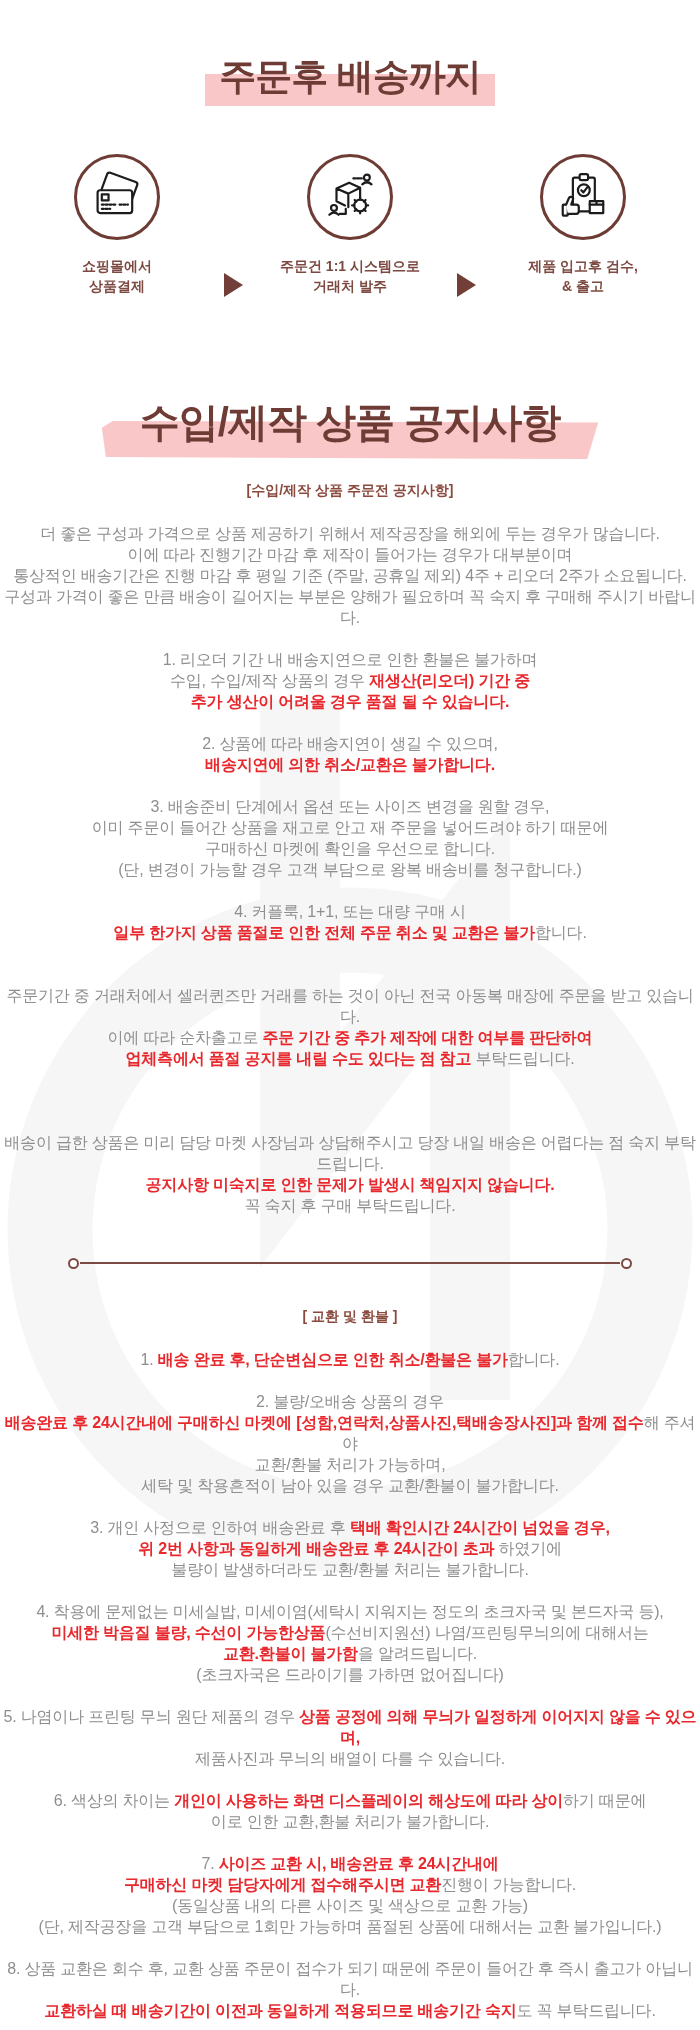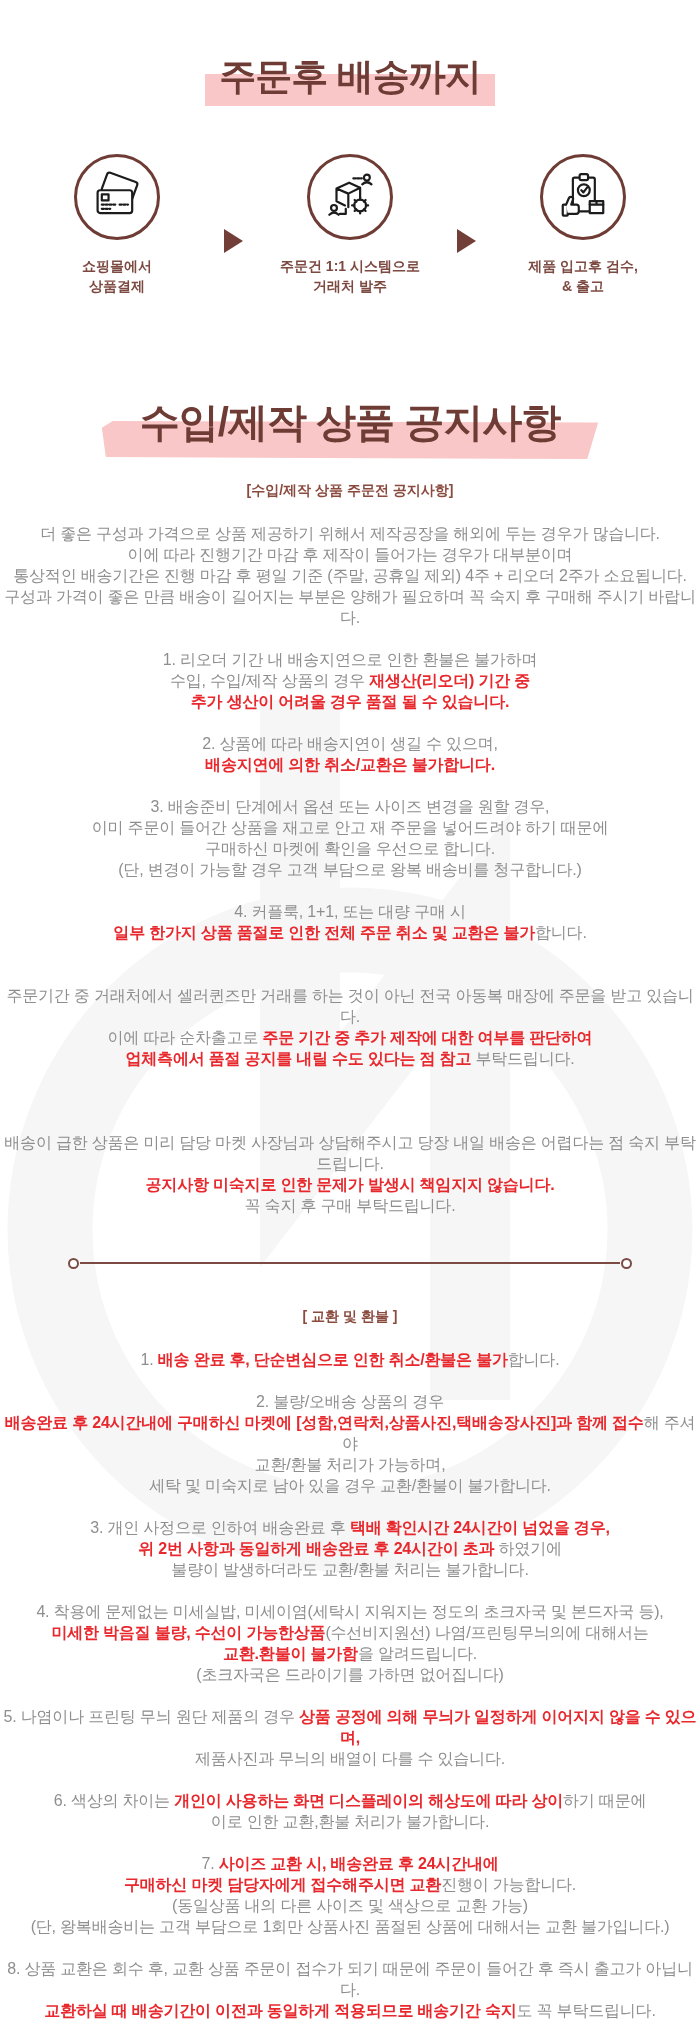--- a/index.html
+++ b/index.html
@@ -35,21 +35,21 @@
   }
   .main-title .hl1{
     display:inline-block;
     padding:2px 14px 6px 14px;
     background:linear-gradient(180deg, transparent 42%, var(--pink) 42%, var(--pink) 97%, transparent 97%);
   }
   .steps{
     margin-top:46px;
     display:flex;
     justify-content:center;
-    align-items:center;
+    align-items:flex-end;
     gap:22px;
   }
   .step{ display:flex; flex-direction:column; align-items:center; width:170px; }
   .step-circle{
     width:86px; height:86px;
     border:3px solid var(--brown);
     border-radius:50%;
     display:flex; align-items:center; justify-content:center;
     background:#fff;
   }
@@ -238,21 +238,21 @@
         <div class="divider"></div>
         <div>
           <div class="sec-header">[ 교환 및 환불 ]</div>
           <div class="block">
             <div class="line"><span>1. </span><span class="red">배송 완료 후, 단순변심으로 인한 취소/환불은 불가</span><span>합니다.</span></div>
           </div>
           <div class="block">
             <div class="line"><span>2. 불량/오배송 상품의 경우</span></div>
             <div class="line"><span class="red">배송완료 후 24시간내에 구매하신 마켓에 [성함,연락처,상품사진,택배송장사진]과 함께 접수</span><span>해 주셔야</span></div>
             <div class="line"><span>교환/환불 처리가 가능하며,</span></div>
-            <div class="line"><span>세탁 및 미숙지로 남아 있을 경우 교환/환불이 불가합니다.</span></div>
+            <div class="line"><span>세탁 및 착용흔적이 남아 있을 경우 교환/환불이 불가합니다.</span></div>
           </div>
           <div class="block">
             <div class="line"><span>3. 개인 사정으로 인하여 배송완료 후 </span><span class="red">택배 확인시간 24시간이 넘었을 경우,</span></div>
             <div class="line"><span class="red">위 2번 사항과 동일하게 배송완료 후 24시간이 초과</span><span> 하였기에</span></div>
             <div class="line"><span>불량이 발생하더라도 교환/환불 처리는 불가합니다.</span></div>
           </div>
           <div class="block">
             <div class="line"><span>4. 착용에 문제없는 미세실밥, 미세이염(세탁시 지워지는 정도의 초크자국 및 본드자국 등),</span></div>
             <div class="line"><span class="red">미세한 박음질 불량, 수선이 가능한상품</span><span>(수선비지원선) 나염/프린팅무늬의에 대해서는</span></div>
             <div class="line"><span class="red">교환.환불이 불가함</span><span>을 알려드립니다.</span></div>
@@ -263,21 +263,21 @@
             <div class="line"><span>제품사진과 무늬의 배열이 다를 수 있습니다.</span></div>
           </div>
           <div class="block">
             <div class="line"><span>6. 색상의 차이는 </span><span class="red">개인이 사용하는 화면 디스플레이의 해상도에 따라 상이</span><span>하기 때문에</span></div>
             <div class="line"><span>이로 인한 교환,환불 처리가 불가합니다.</span></div>
           </div>
           <div class="block">
             <div class="line"><span>7. </span><span class="red">사이즈 교환 시, 배송완료 후 24시간내에</span></div>
             <div class="line"><span class="red">구매하신 마켓 담당자에게 접수해주시면 교환</span><span>진행이 가능합니다.</span></div>
             <div class="line"><span>(동일상품 내의 다른 사이즈 및 색상으로 교환 가능)</span></div>
-            <div class="line"><span>(단, 왕복배송비는 고객 부담으로 1회만 상품사진 품절된 상품에 대해서는 교환 불가입니다.)</span></div>
+            <div class="line"><span>(단, 제작공장을 고객 부담으로 1회만 가능하며 품절된 상품에 대해서는 교환 불가입니다.)</span></div>
           </div>
           <div class="block">
             <div class="line"><span>8. 상품 교환은 회수 후, 교환 상품 주문이 접수가 되기 때문에 주문이 들어간 후 즉시 출고가 아닙니다.</span></div>
             <div class="line"><span class="red">교환하실 때 배송기간이 이전과 동일하게 적용되므로 배송기간 숙지</span><span>도 꼭 부탁드립니다.</span></div>
           </div>
         </div>
         <div class="divider"></div>
         <div>
           <div class="sec-header">[ 상품 수령 후, 권장 사항]</div>
         </div>

